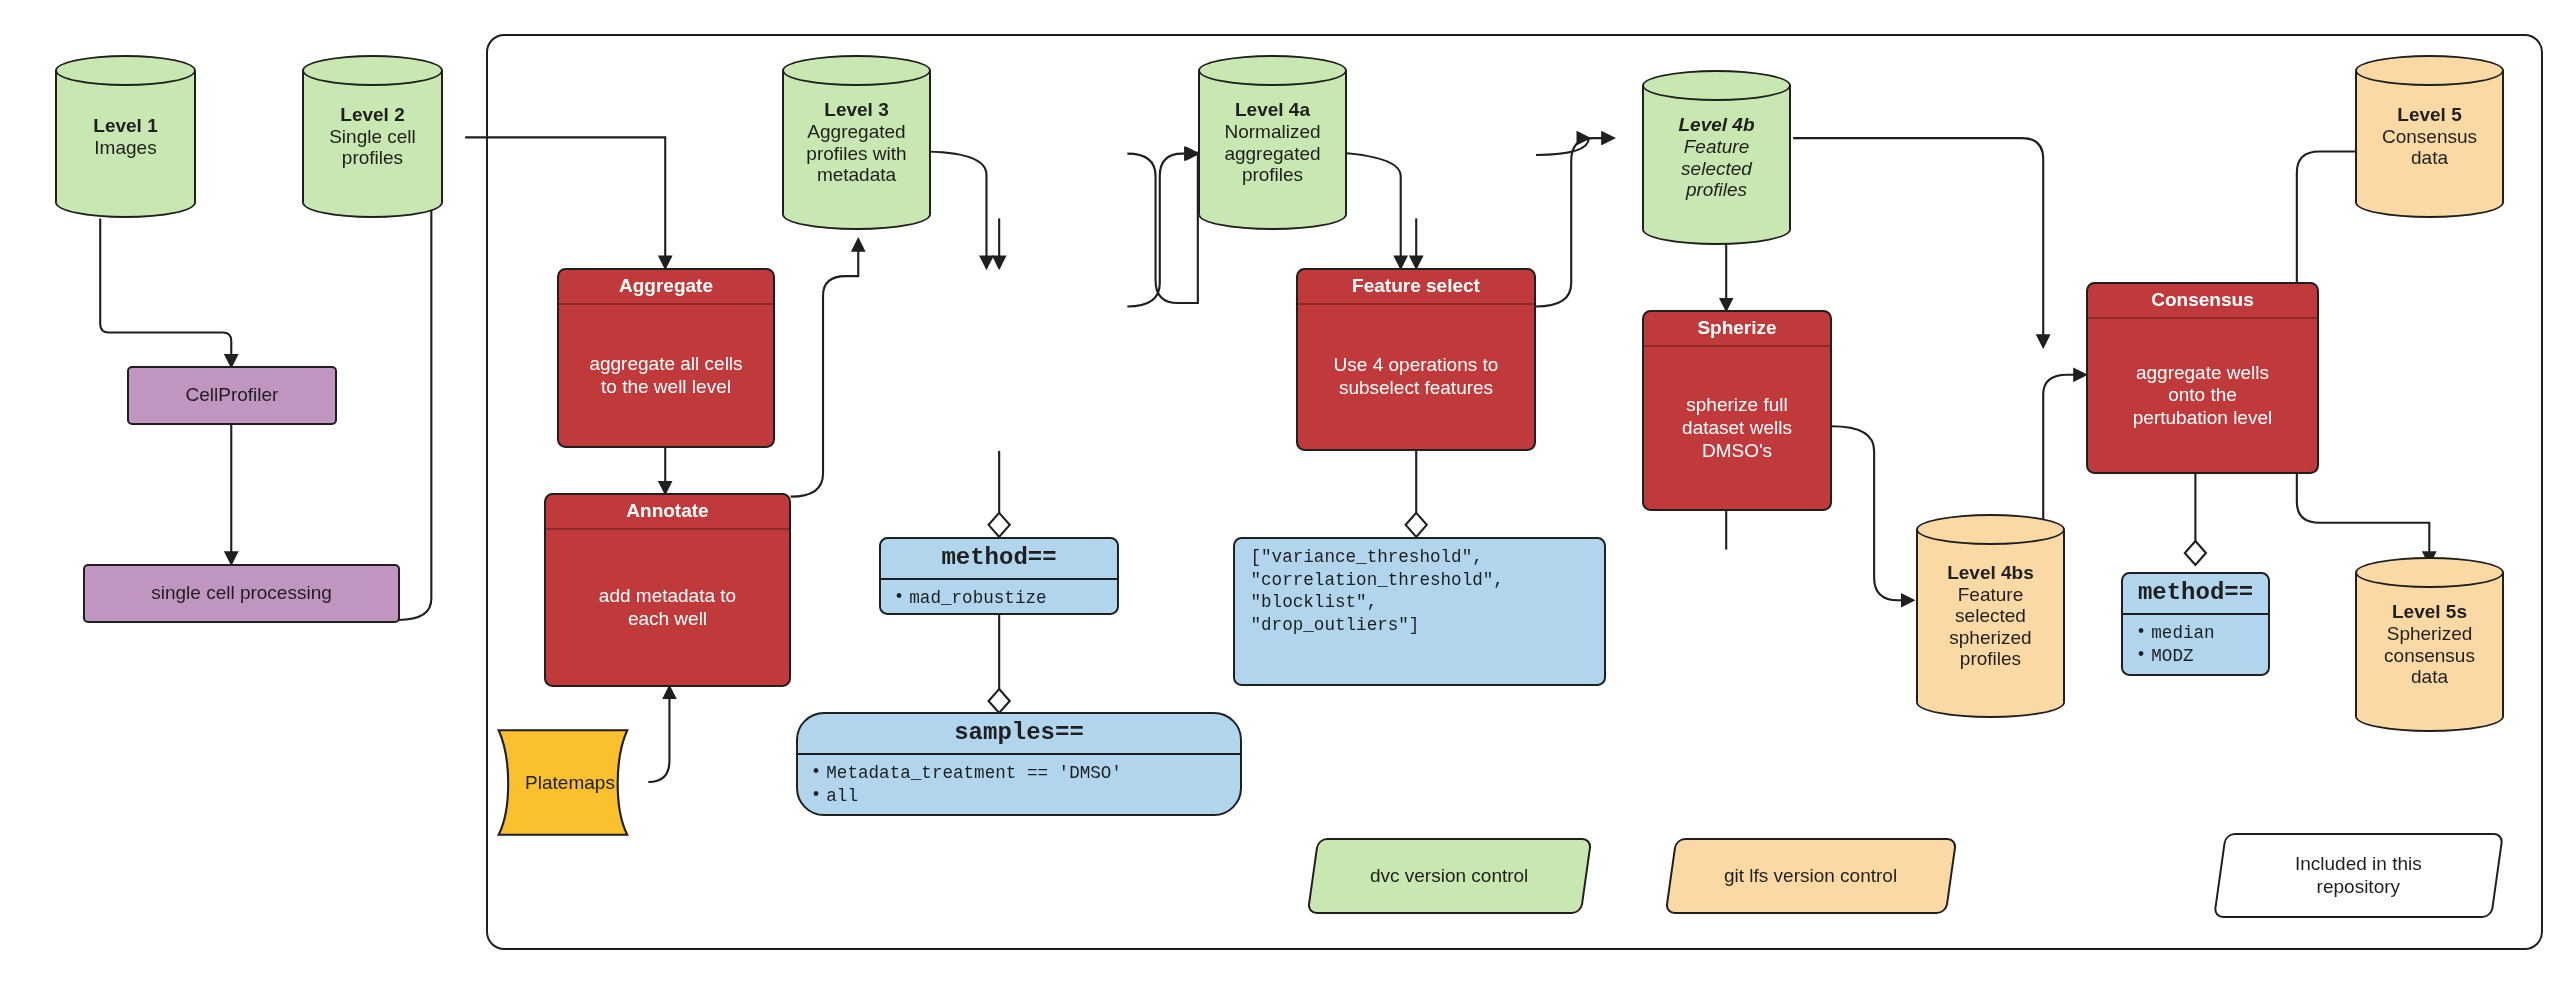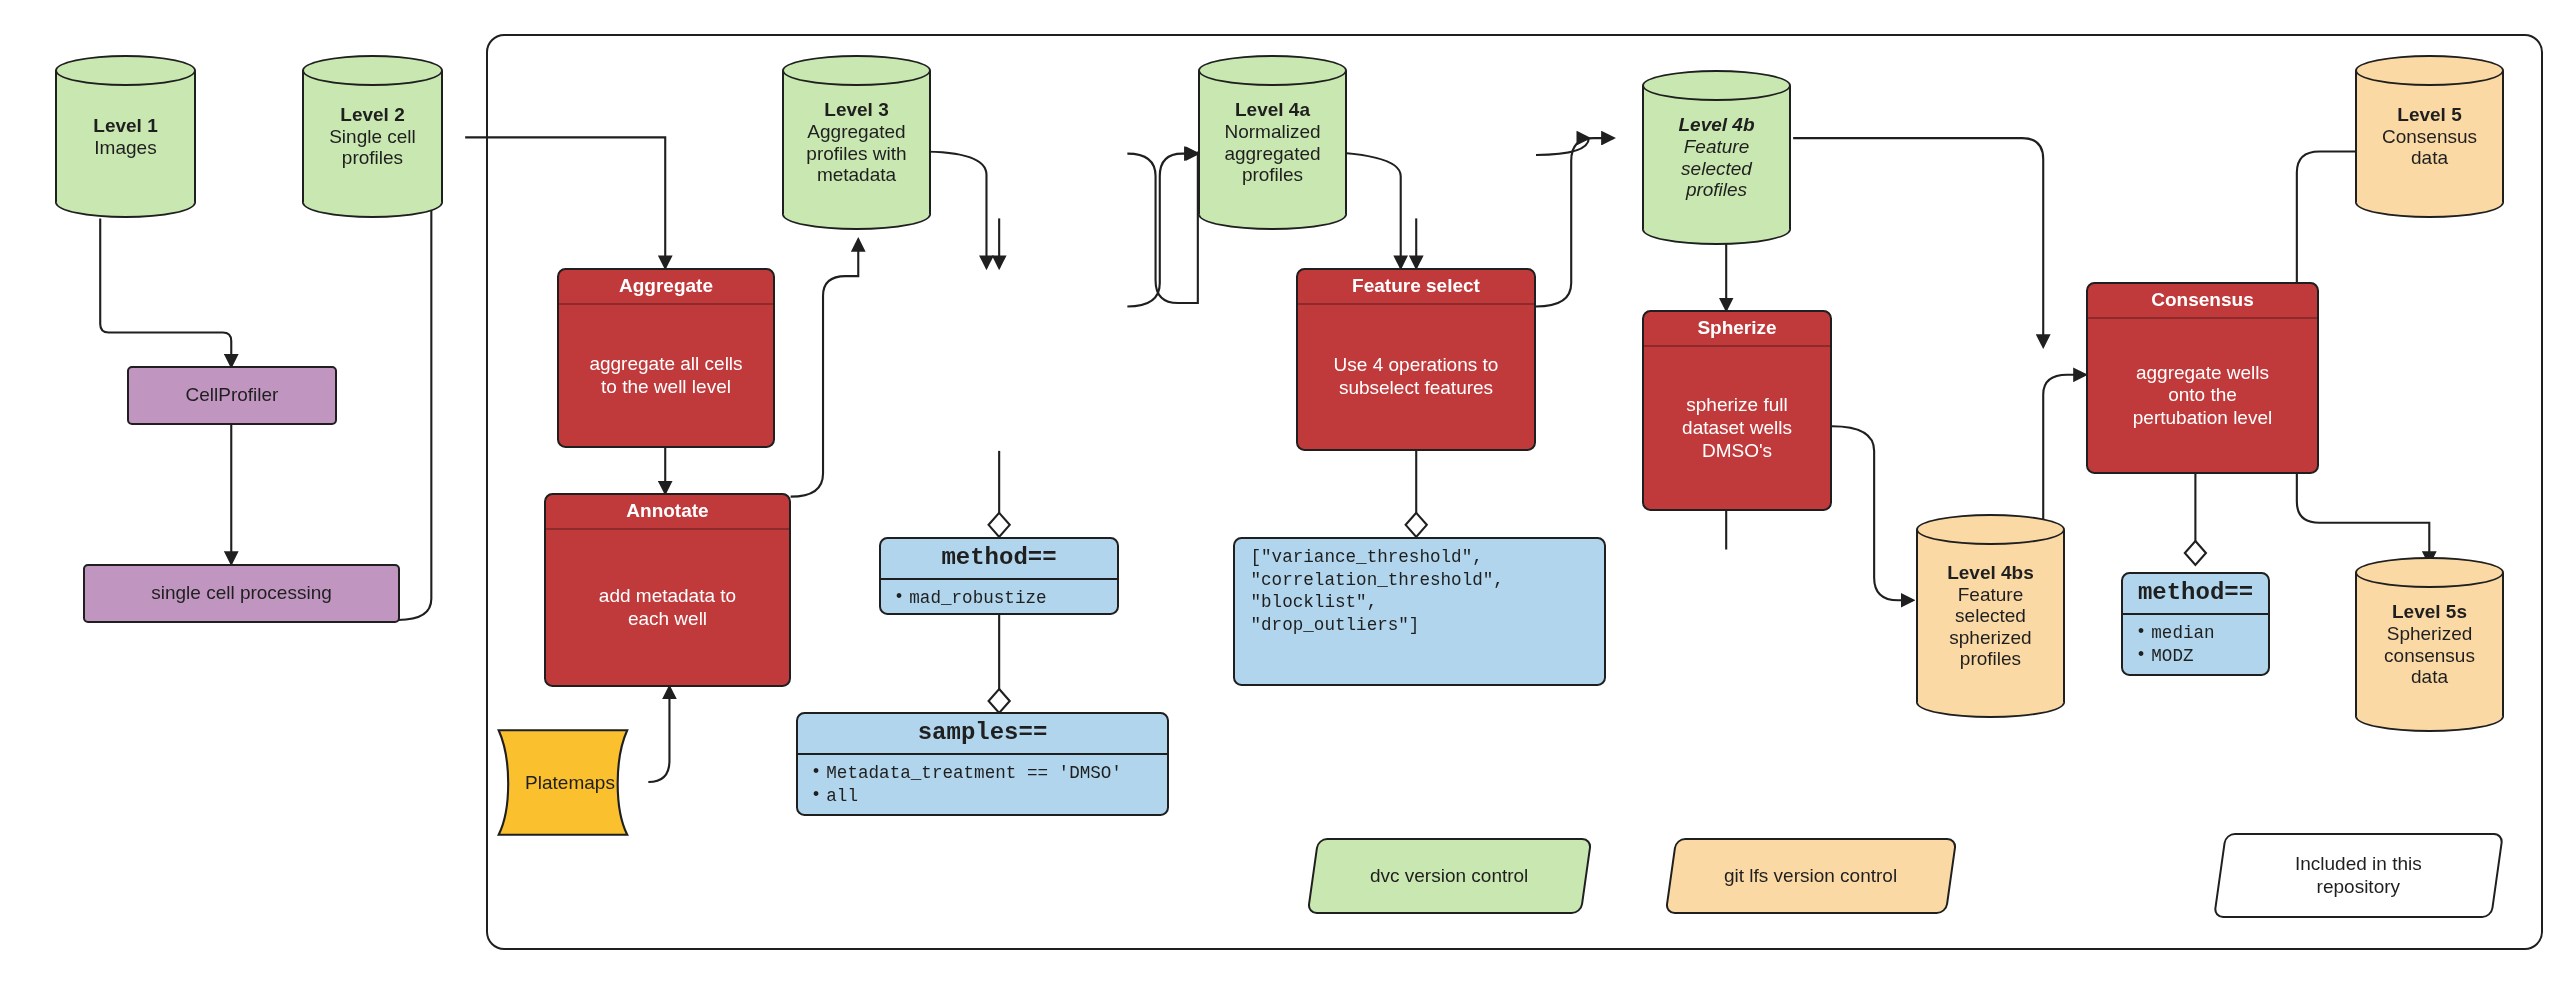--- a/index.html
+++ b/index.html
@@ -295,21 +295,21 @@
 
   <div class="proc blue attr" style="left:879px;top:537px;width:240px;height:78px;">
     <div class="hdr">method==</div>
     <div class="bdy">
       <ul>
         <li>mad_robustize</li>
       </ul>
     </div>
   </div>
 
-  <div class="proc blue attr" style="left:796px;top:712px;width:373px;height:104px;">
+  <div class="proc blue attr" style="left:796px;top:712px;width:446px;height:104px;border-radius:28px;">
     <div class="hdr">samples==</div>
     <div class="bdy">
       <ul>
         <li>Metadata_treatment == 'DMSO'</li>
         <li>all</li>
       </ul>
     </div>
   </div>
 
   <div class="proc blue attr" style="left:1233px;top:537px;width:373px;height:149px;">

